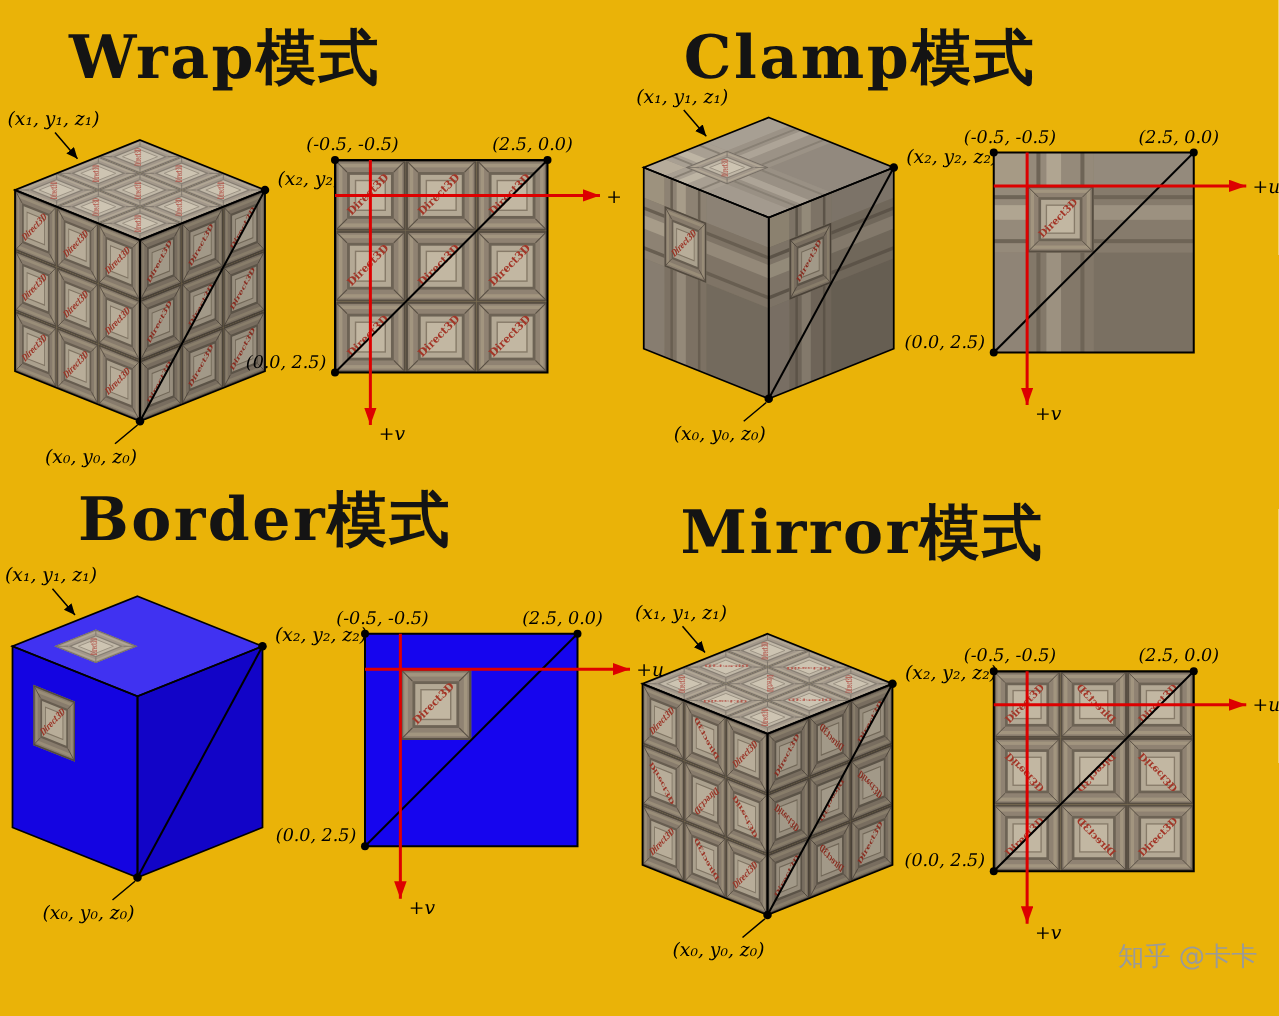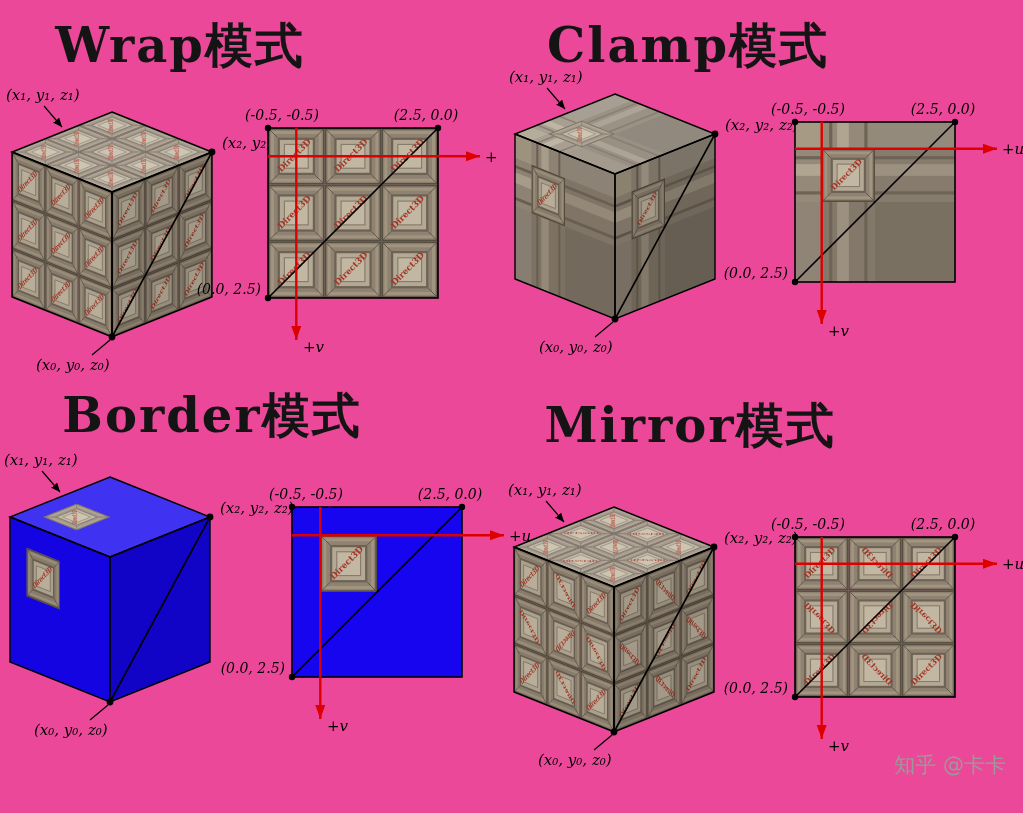--- a/index.html
+++ b/index.html
@@ -1,16 +1,16 @@
 <!DOCTYPE html>
 <html><head>
 <meta charset="utf-8">
 <style>
   html,body{margin:0;padding:0;background:#fff;}
-  #canvas{position:relative;width:1023px;height:813px;background:#ec4899;overflow:hidden;}
+  #canvas{position:relative;width:1023px;height:813px;background:#eab308;overflow:hidden;}
   svg{display:block;}
   .title{font-family:"DejaVu Serif",serif;font-weight:bold;font-size:48px;fill:#141414;letter-spacing:2px;}
   .vlabel{font-family:"DejaVu Serif",serif;font-style:italic;font-size:15px;fill:#000;}
   .coord{font-family:"DejaVu Serif",serif;font-style:italic;font-size:14px;fill:#000;}
   .axis{font-family:"DejaVu Serif",serif;font-style:italic;font-size:15px;fill:#000;}
   .redline{stroke:#dd0000;stroke-width:2.4;fill:none;}
   .thinline{stroke:#000;stroke-width:1.2;fill:none;}
   .diag{stroke:#000;stroke-width:1.6;fill:none;}
   .frame{fill:none;stroke:#000;stroke-width:1.6;}
   .dot{fill:#000;}

